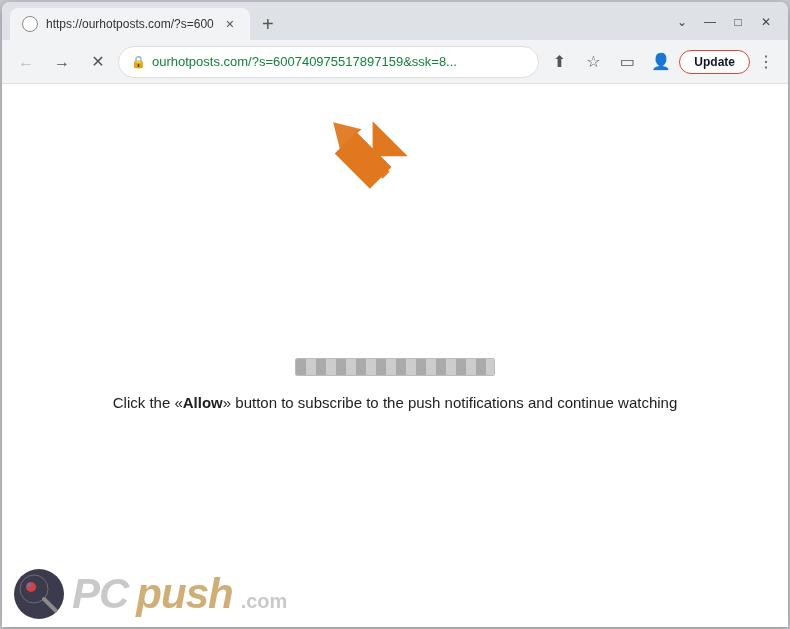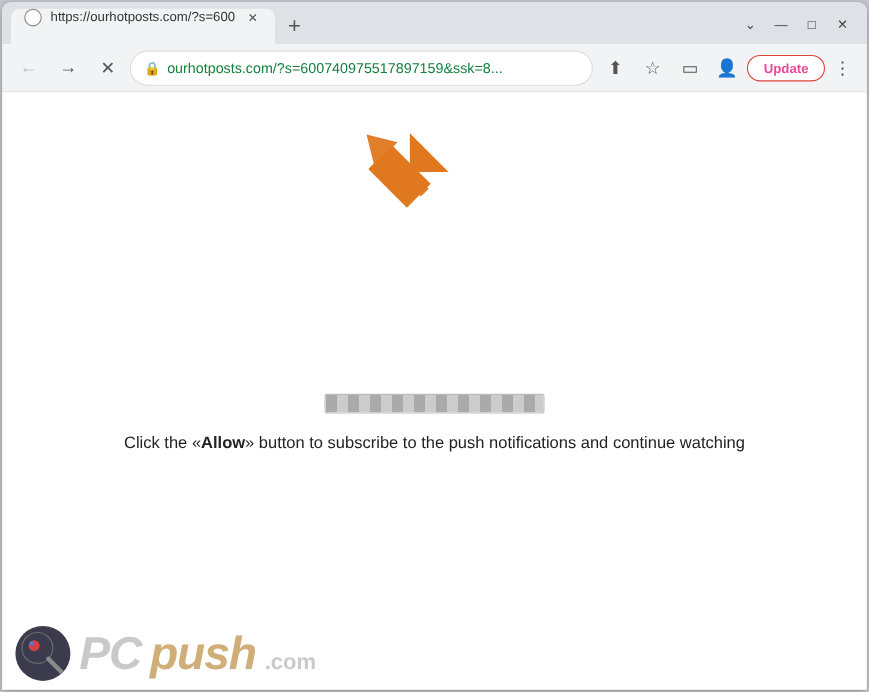--- a/index.html
+++ b/index.html
@@ -32,21 +32,21 @@
       align-items: flex-end;
       padding: 0 8px;
       gap: 0;
     }
 
     .tab-active {
       background: #f1f3f4;
       border-radius: 8px 8px 0 0;
       height: 32px;
       display: flex;
-      align-items: flex-start;
+      align-items: center;
       padding: 0 12px;
       gap: 8px;
       min-width: 200px;
       max-width: 240px;
       position: relative;
     }
 
     .tab-favicon {
       width: 16px;
       height: 16px;
@@ -166,21 +166,21 @@
       align-items: center;
       gap: 2px;
     }
 
     .update-btn {
       background: white;
       border: 1.5px solid #db4437;
       border-radius: 14px;
       padding: 4px 14px;
       font-size: 12px;
-      color: #ec4899;
+      color: #0f172a;
       font-weight: 600;
       cursor: pointer;
     }
 
     .menu-btn {
       width: 28px;
       height: 28px;
       display: flex;
       align-items: center;
       justify-content: center;

